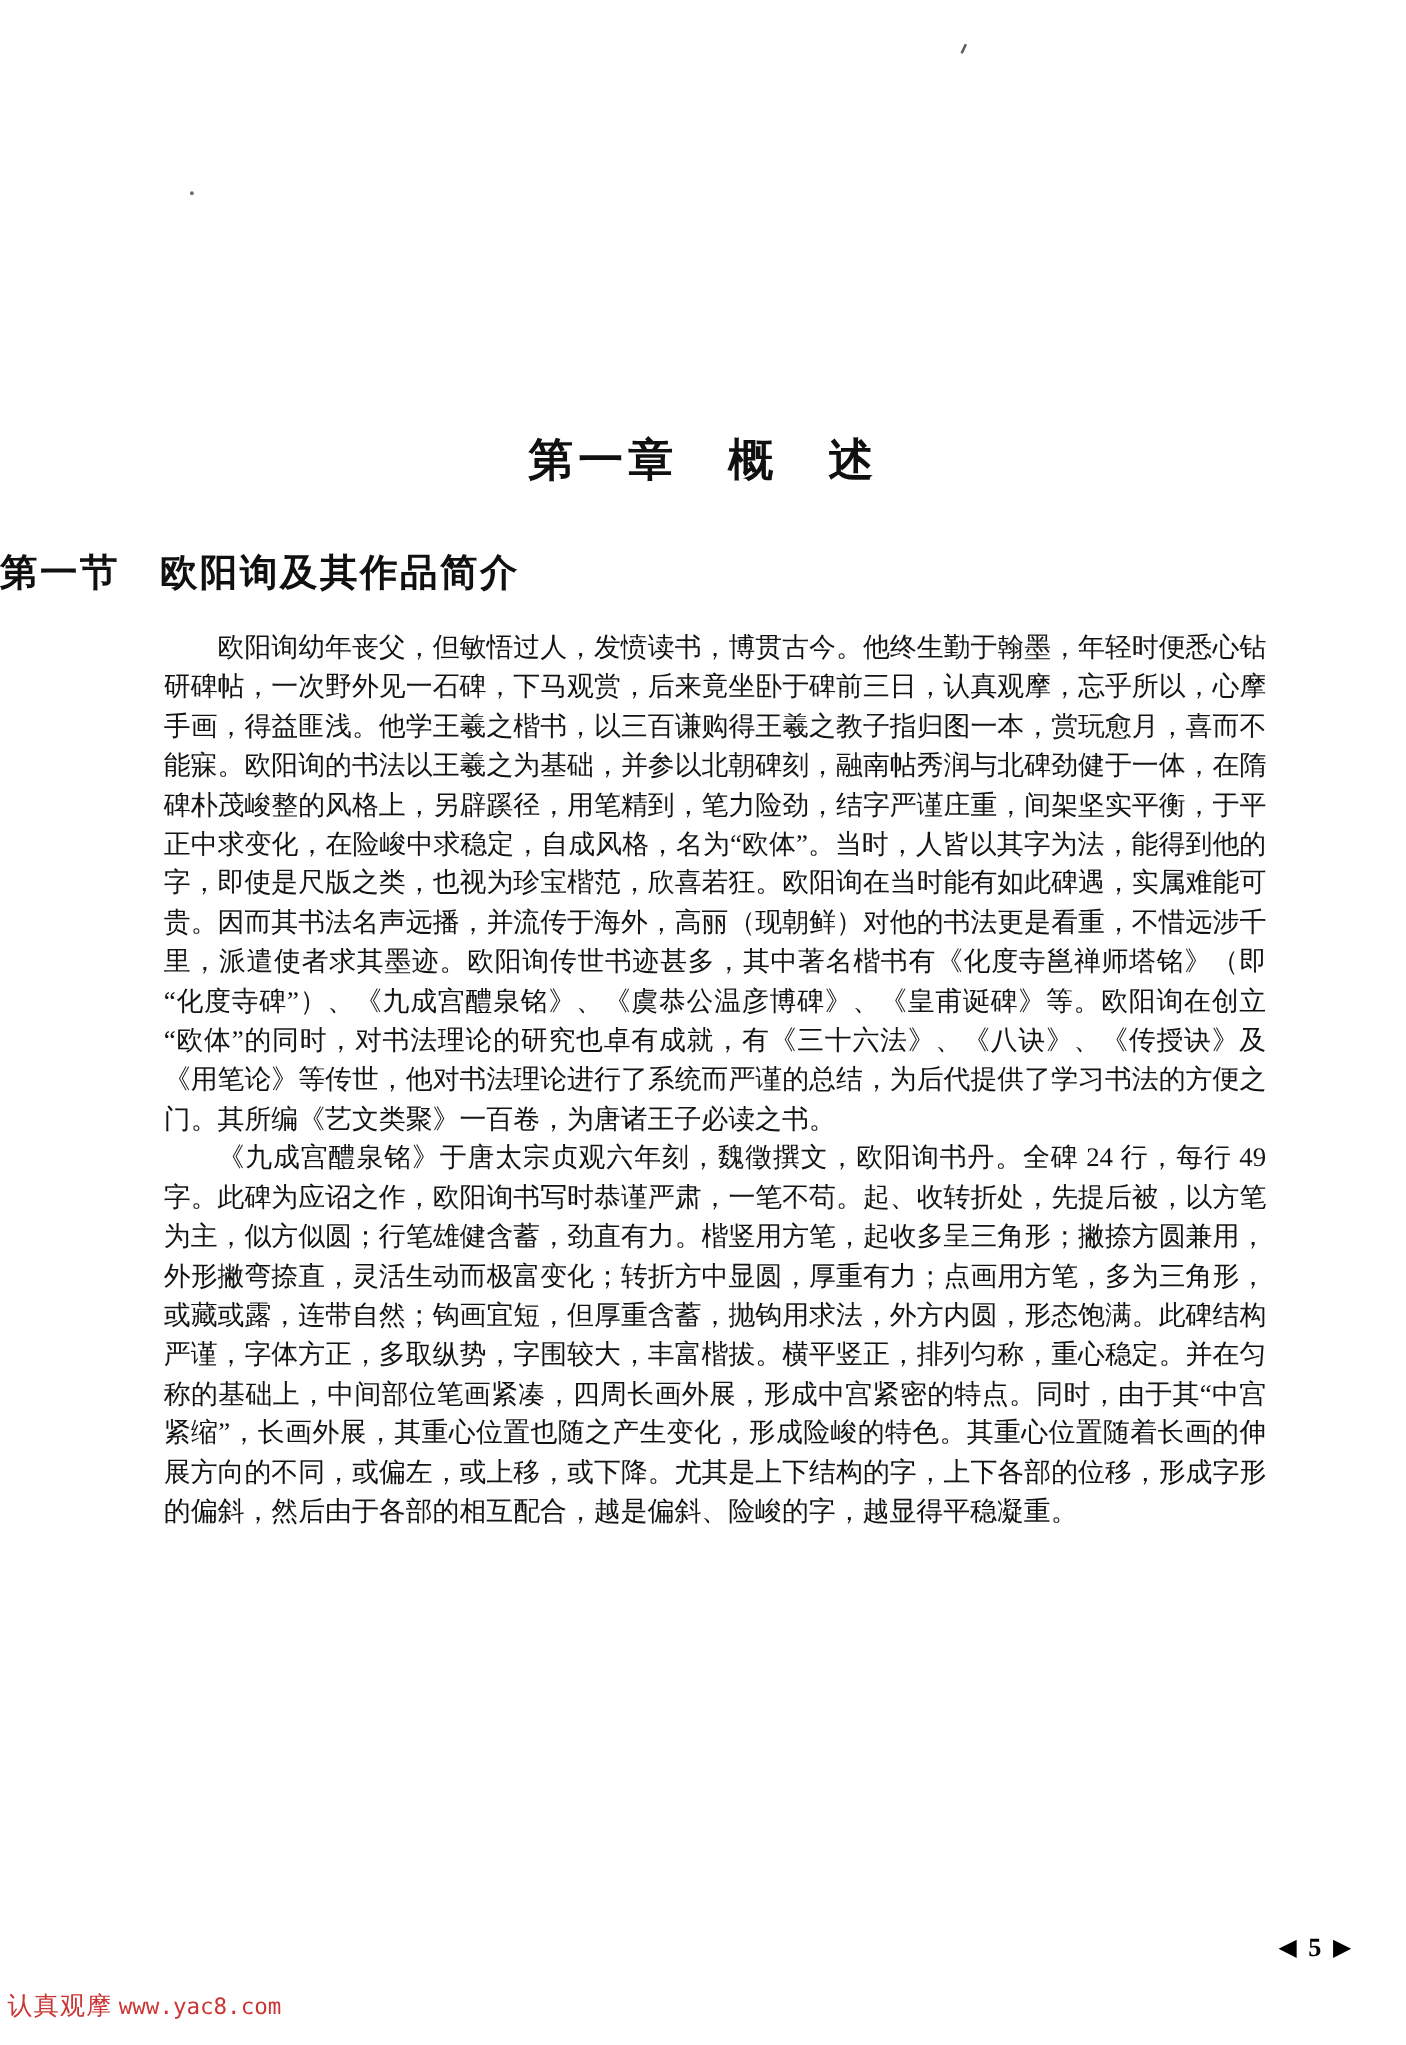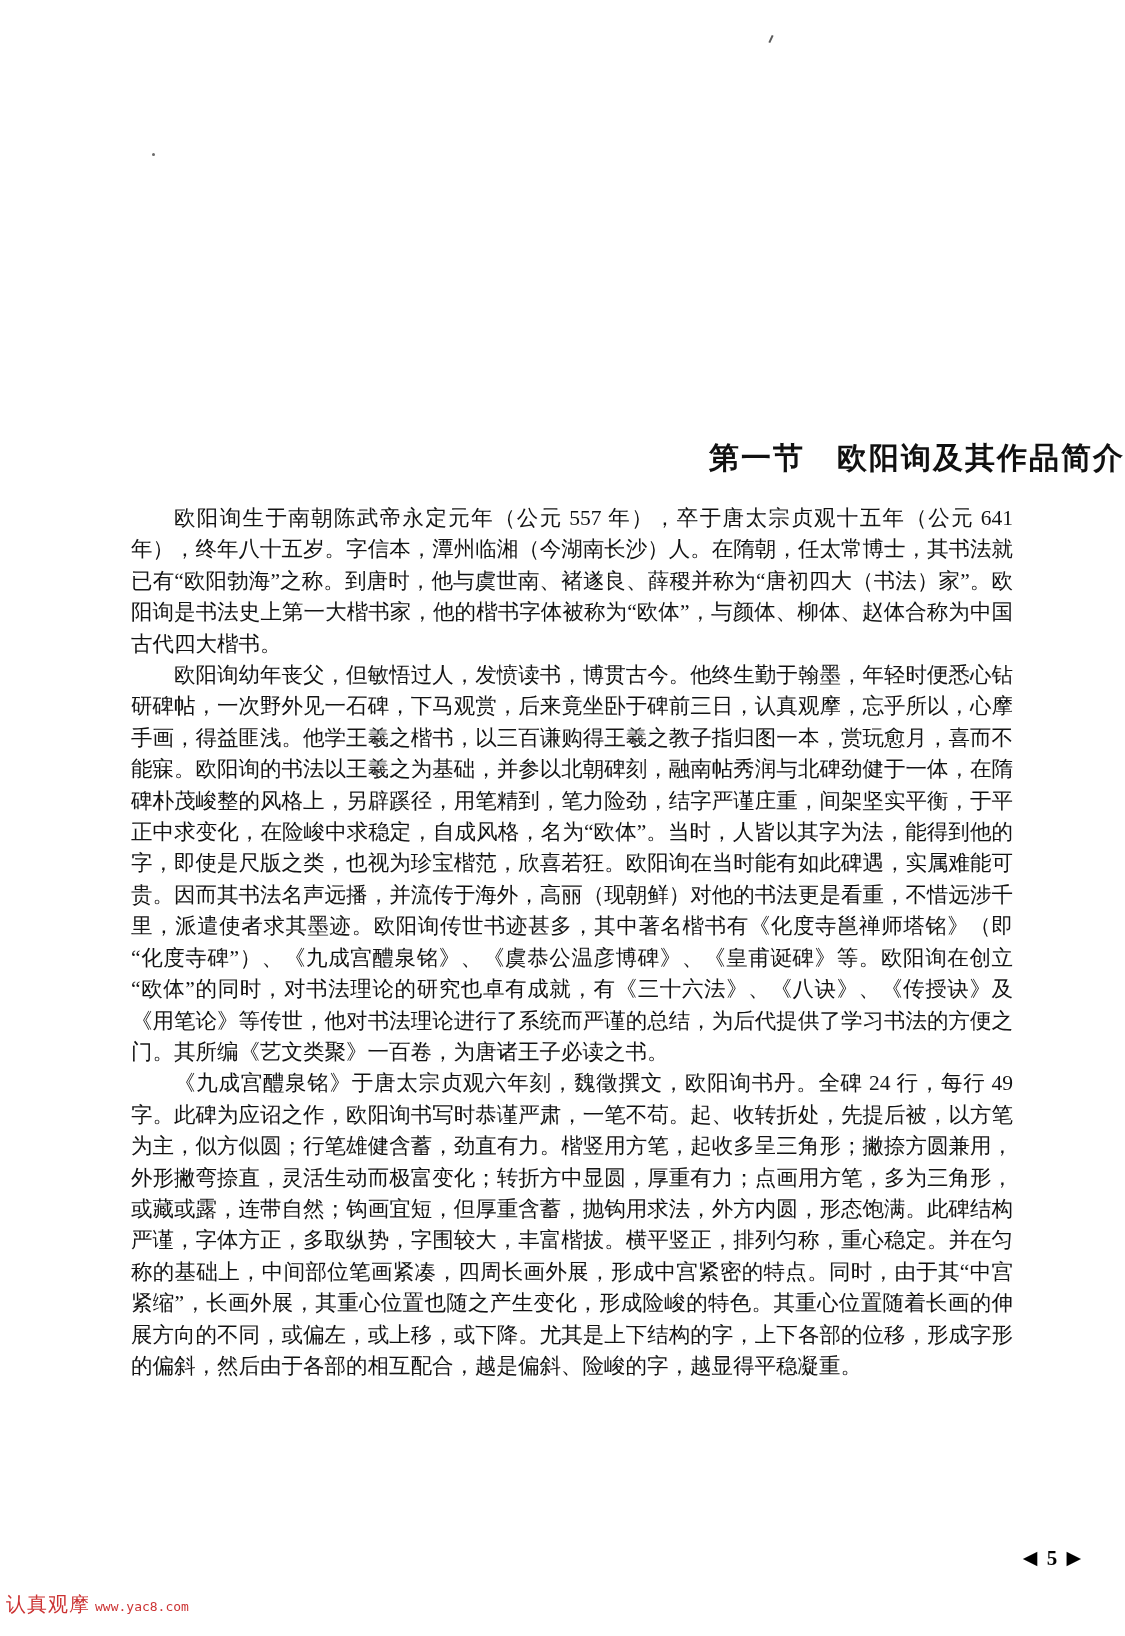--- a/index.html
+++ b/index.html
@@ -22,21 +22,21 @@
     text-align: center;
     font-family: "Liberation Sans", "DejaVu Sans", sans-serif;
     font-size: 36px;
     font-weight: bold;
     letter-spacing: 4px;
     color: #101010;
   }
   .section-title {
     position: absolute;
     top: 438px; left: 0; width: 1125px;
-    text-align: right;
+    text-align: left;
     font-family: "Liberation Serif", "DejaVu Serif", serif;
     font-size: 30px;
     font-weight: bold;
     letter-spacing: 2px;
     color: #101010;
   }
   .body-text {
     position: absolute;
     top: 503px; left: 131px;
     width: 882px;
@@ -69,21 +69,21 @@
     color: #cc3333;
     font-size: 20px;
     white-space: nowrap;
   }
   .watermark .wm-cn {
     font-family: "Liberation Serif", "DejaVu Serif", serif;
     letter-spacing: 1px;
   }
   .watermark .wm-url {
     font-family: "DejaVu Sans Mono", "Liberation Mono", monospace;
-    font-size: 13px;
+    font-size: 18px;
   }
   .artifact { position: absolute; background: #4a4a4a; }
   .artifact-tick {
     top: 35px; left: 770px;
     width: 2px; height: 8px;
     transform: rotate(25deg);
     background: #5a5a5a;
   }
   .artifact-dot {
     top: 153px; left: 152px;
@@ -93,25 +93,25 @@
   }
 </style>
 </head>
 <body>
 
 <div class="page">
 
   <div class="artifact artifact-tick"></div>
   <div class="artifact artifact-dot"></div>
 
+  <div class="chapter-title">第一章　概　述</div>
 
   <div class="section-title">第一节　欧阳询及其作品简介</div>
 
   <div class="body-text">
-    <p>欧阳询生于南朝陈武帝永定元年（公元 557 年），卒于唐太宗贞观十五年（公元 641 年），终年八十五岁。字信本，潭州临湘（今湖南长沙）人。在隋朝，任太常博士，其书法就已有“欧阳勃海”之称。到唐时，他与虞世南、褚遂良、薛稷并称为“唐初四大（书法）家”。欧阳询是书法史上第一大楷书家，他的楷书字体被称为“欧体”，与颜体、柳体、赵体合称为中国古代四大楷书。</p>
     <p>欧阳询幼年丧父，但敏悟过人，发愤读书，博贯古今。他终生勤于翰墨，年轻时便悉心钻研碑帖，一次野外见一石碑，下马观赏，后来竟坐卧于碑前三日，认真观摩，忘乎所以，心摩手画，得益匪浅。他学王羲之楷书，以三百谦购得王羲之教子指归图一本，赏玩愈月，喜而不能寐。欧阳询的书法以王羲之为基础，并参以北朝碑刻，融南帖秀润与北碑劲健于一体，在隋碑朴茂峻整的风格上，另辟蹊径，用笔精到，笔力险劲，结字严谨庄重，间架坚实平衡，于平正中求变化，在险峻中求稳定，自成风格，名为“欧体”。当时，人皆以其字为法，能得到他的字，即使是尺版之类，也视为珍宝楷范，欣喜若狂。欧阳询在当时能有如此碑遇，实属难能可贵。因而其书法名声远播，并流传于海外，高丽（现朝鲜）对他的书法更是看重，不惜远涉千里，派遣使者求其墨迹。欧阳询传世书迹甚多，其中著名楷书有《化度寺邕禅师塔铭》（即“化度寺碑”）、《九成宫醴泉铭》、《虞恭公温彦博碑》、《皇甫诞碑》等。欧阳询在创立“欧体”的同时，对书法理论的研究也卓有成就，有《三十六法》、《八诀》、《传授诀》及《用笔论》等传世，他对书法理论进行了系统而严谨的总结，为后代提供了学习书法的方便之门。其所编《艺文类聚》一百卷，为唐诸王子必读之书。</p>
     <p>《九成宫醴泉铭》于唐太宗贞观六年刻，魏徵撰文，欧阳询书丹。全碑 24 行，每行 49 字。此碑为应诏之作，欧阳询书写时恭谨严肃，一笔不苟。起、收转折处，先提后被，以方笔为主，似方似圆；行笔雄健含蓄，劲直有力。楷竖用方笔，起收多呈三角形；撇捺方圆兼用，外形撇弯捺直，灵活生动而极富变化；转折方中显圆，厚重有力；点画用方笔，多为三角形，或藏或露，连带自然；钩画宜短，但厚重含蓄，抛钩用求法，外方内圆，形态饱满。此碑结构严谨，字体方正，多取纵势，字围较大，丰富楷拔。横平竖正，排列匀称，重心稳定。并在匀称的基础上，中间部位笔画紧凑，四周长画外展，形成中宫紧密的特点。同时，由于其“中宫紧缩”，长画外展，其重心位置也随之产生变化，形成险峻的特色。其重心位置随着长画的伸展方向的不同，或偏左，或上移，或下降。尤其是上下结构的字，上下各部的位移，形成字形的偏斜，然后由于各部的相互配合，越是偏斜、险峻的字，越显得平稳凝重。</p>
   </div>
 
   <div class="footer-page">
     <span class="tri">◀</span>
     <span>5</span>
     <span class="tri">▶</span>
   </div>
 

